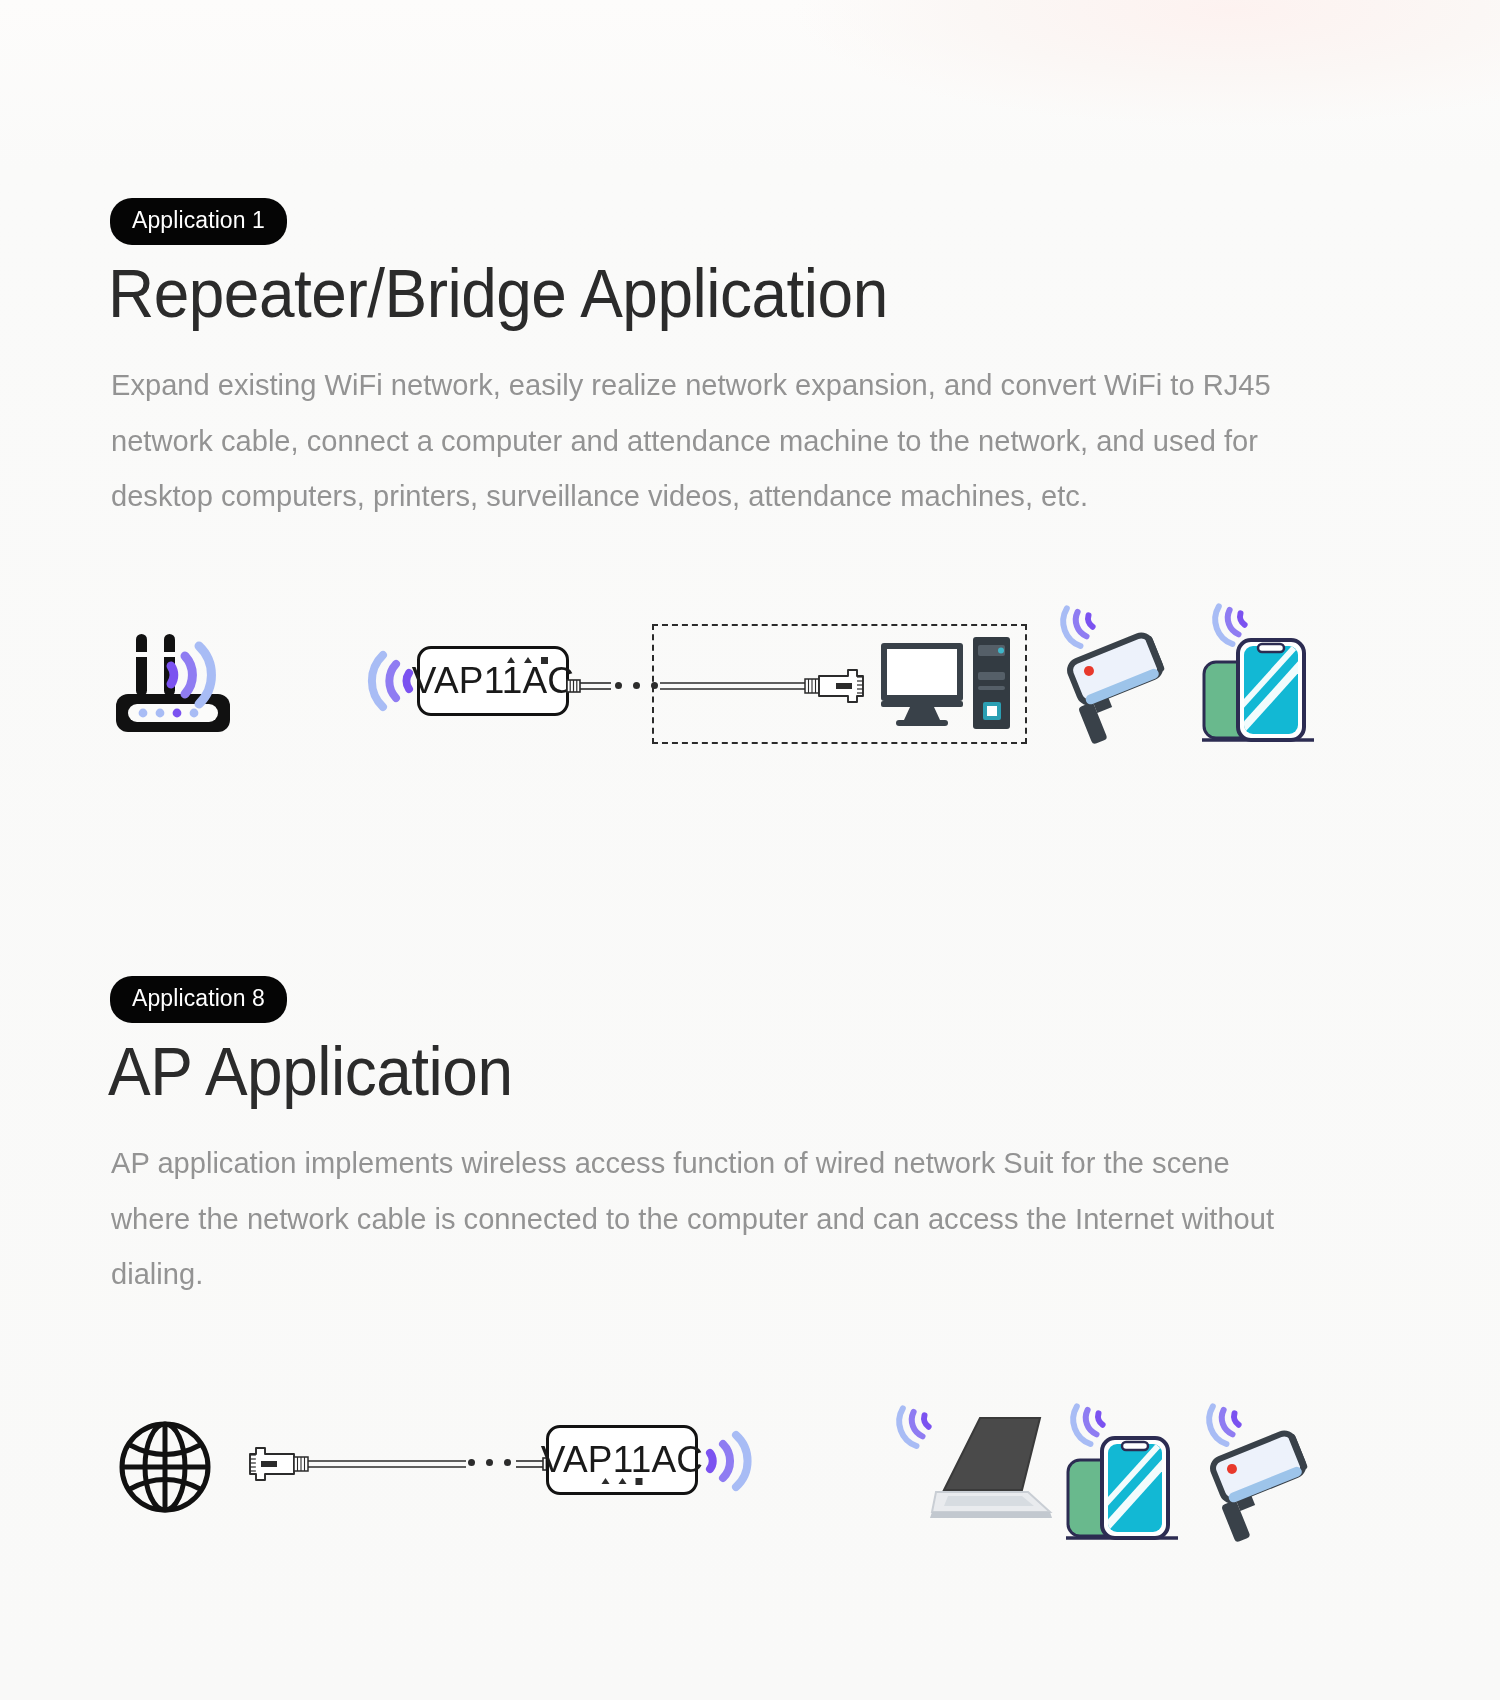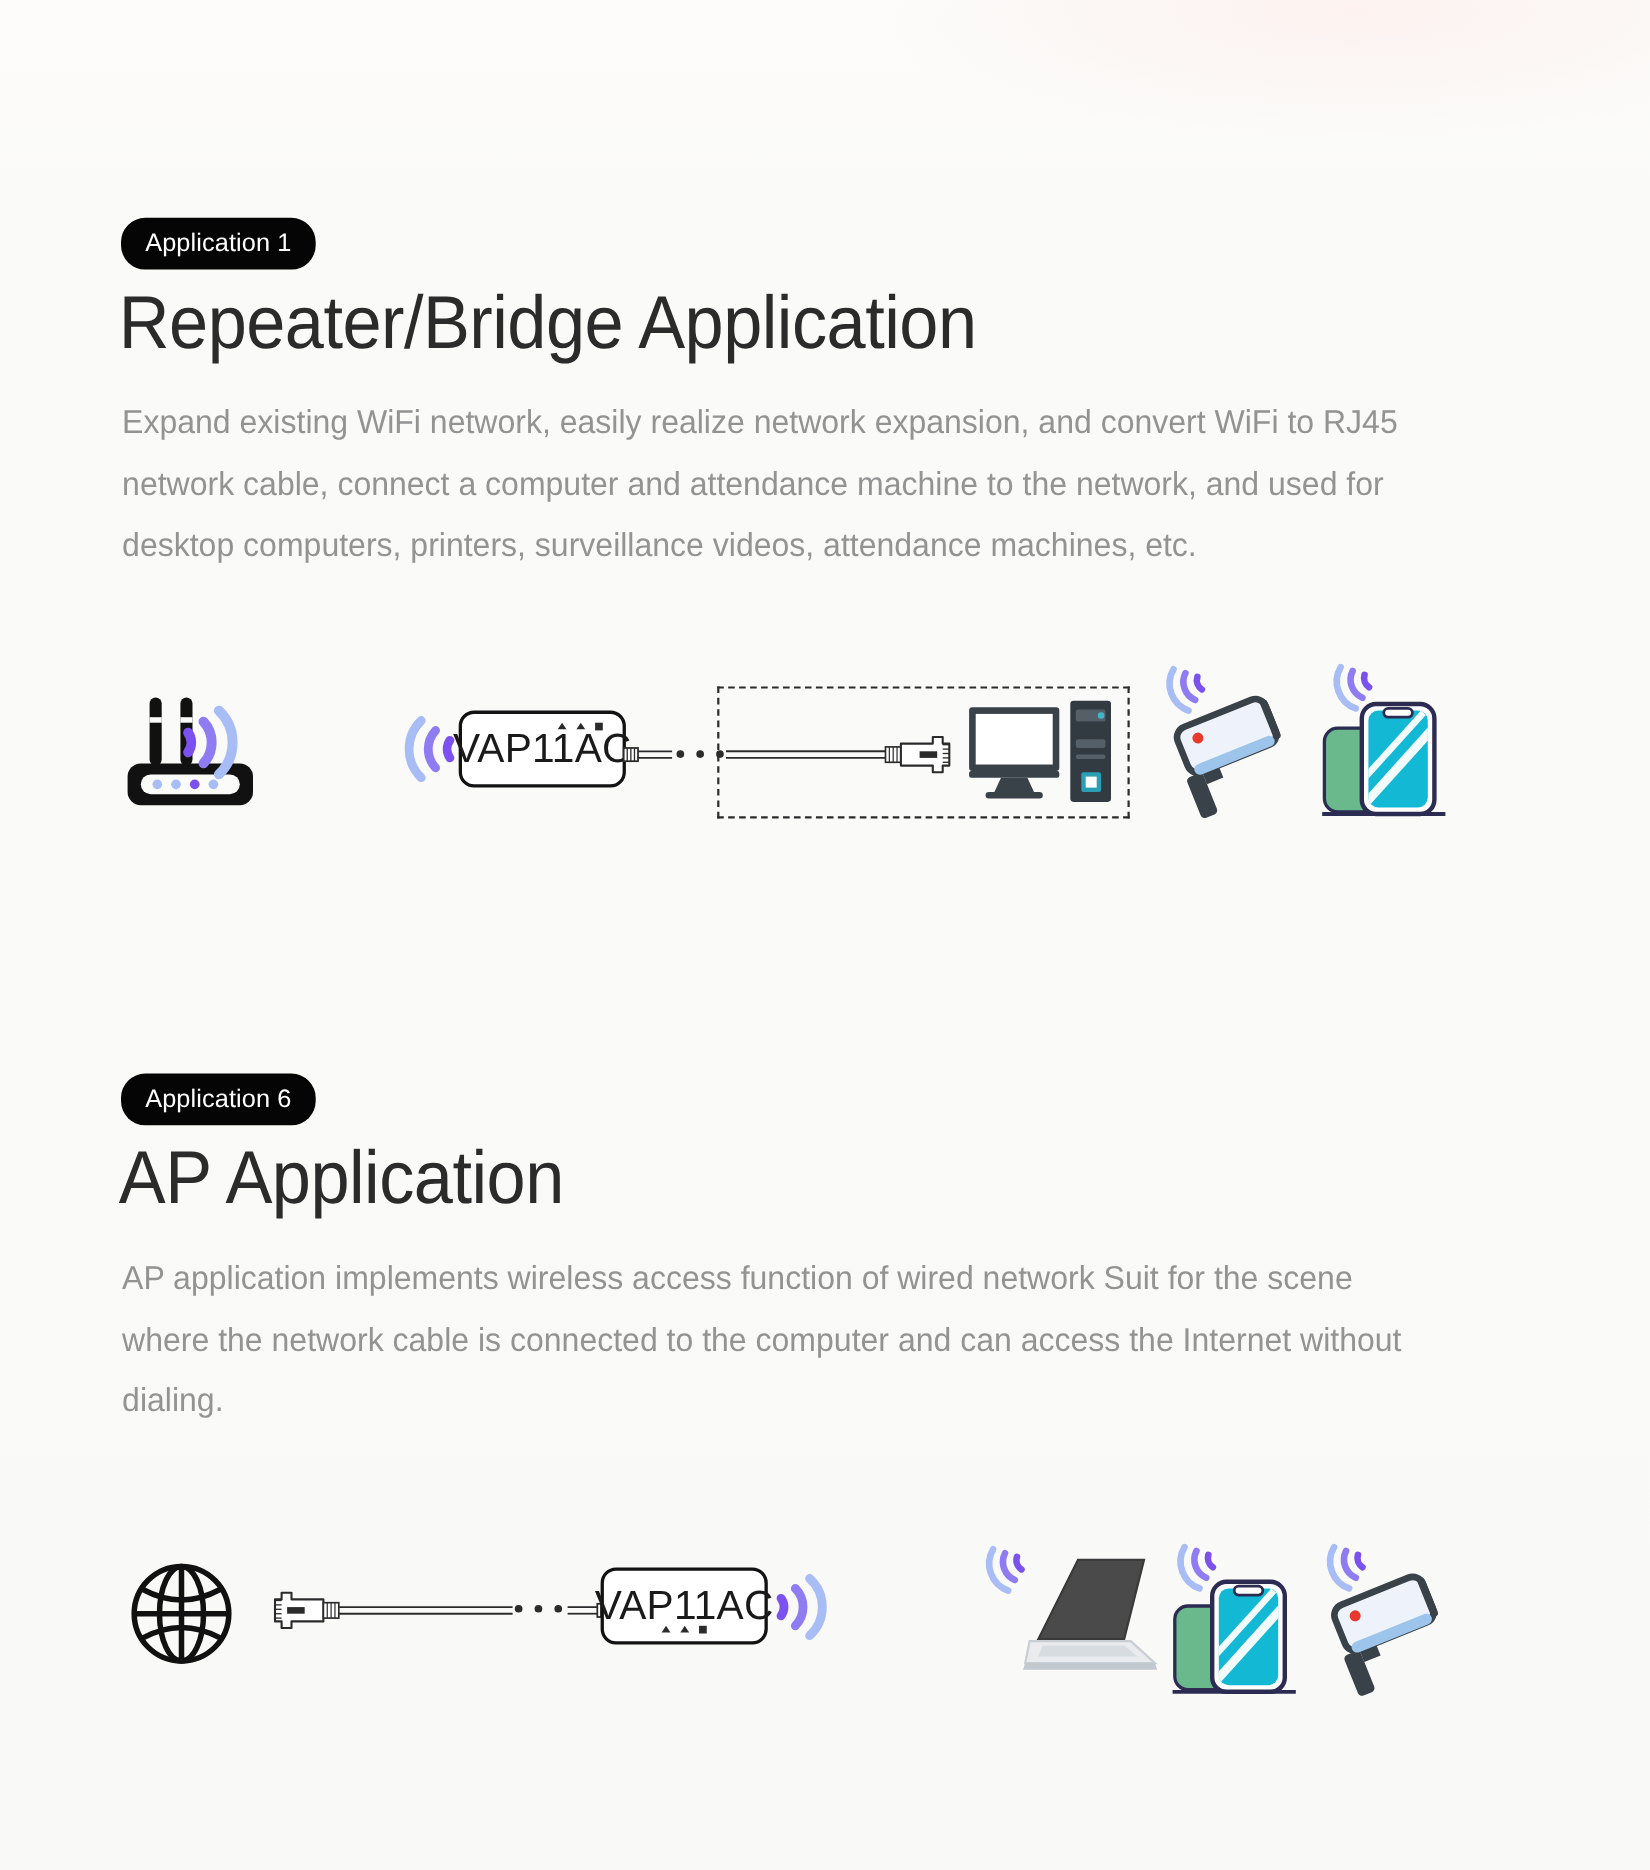--- a/index.html
+++ b/index.html
@@ -297,21 +297,21 @@
           <line x1="4" y1="106" x2="116" y2="106" stroke="#2c2c52" stroke-width="3.5"></line>
         </svg>
       </div>
 
     </div>
   </div>
 
   <div class="section" id="section-2">
 
     <div style="line-height:0;">
-      <span class="badge">Application 6</span>
+      <span class="badge">Application 8</span>
     </div>
 
     <h1 class="heading">AP Application</h1>
 
     <p class="para">AP application implements wireless access function of wired network Suit for the scene where the network cable is connected to the computer and can access the Internet without dialing.</p>
 
     <div class="diagram" id="diagram-2">
 
       <div class="node" style="left:118px; top:30px;">
         <svg class="icon" width="94" height="94" viewBox="0 0 94 94">

